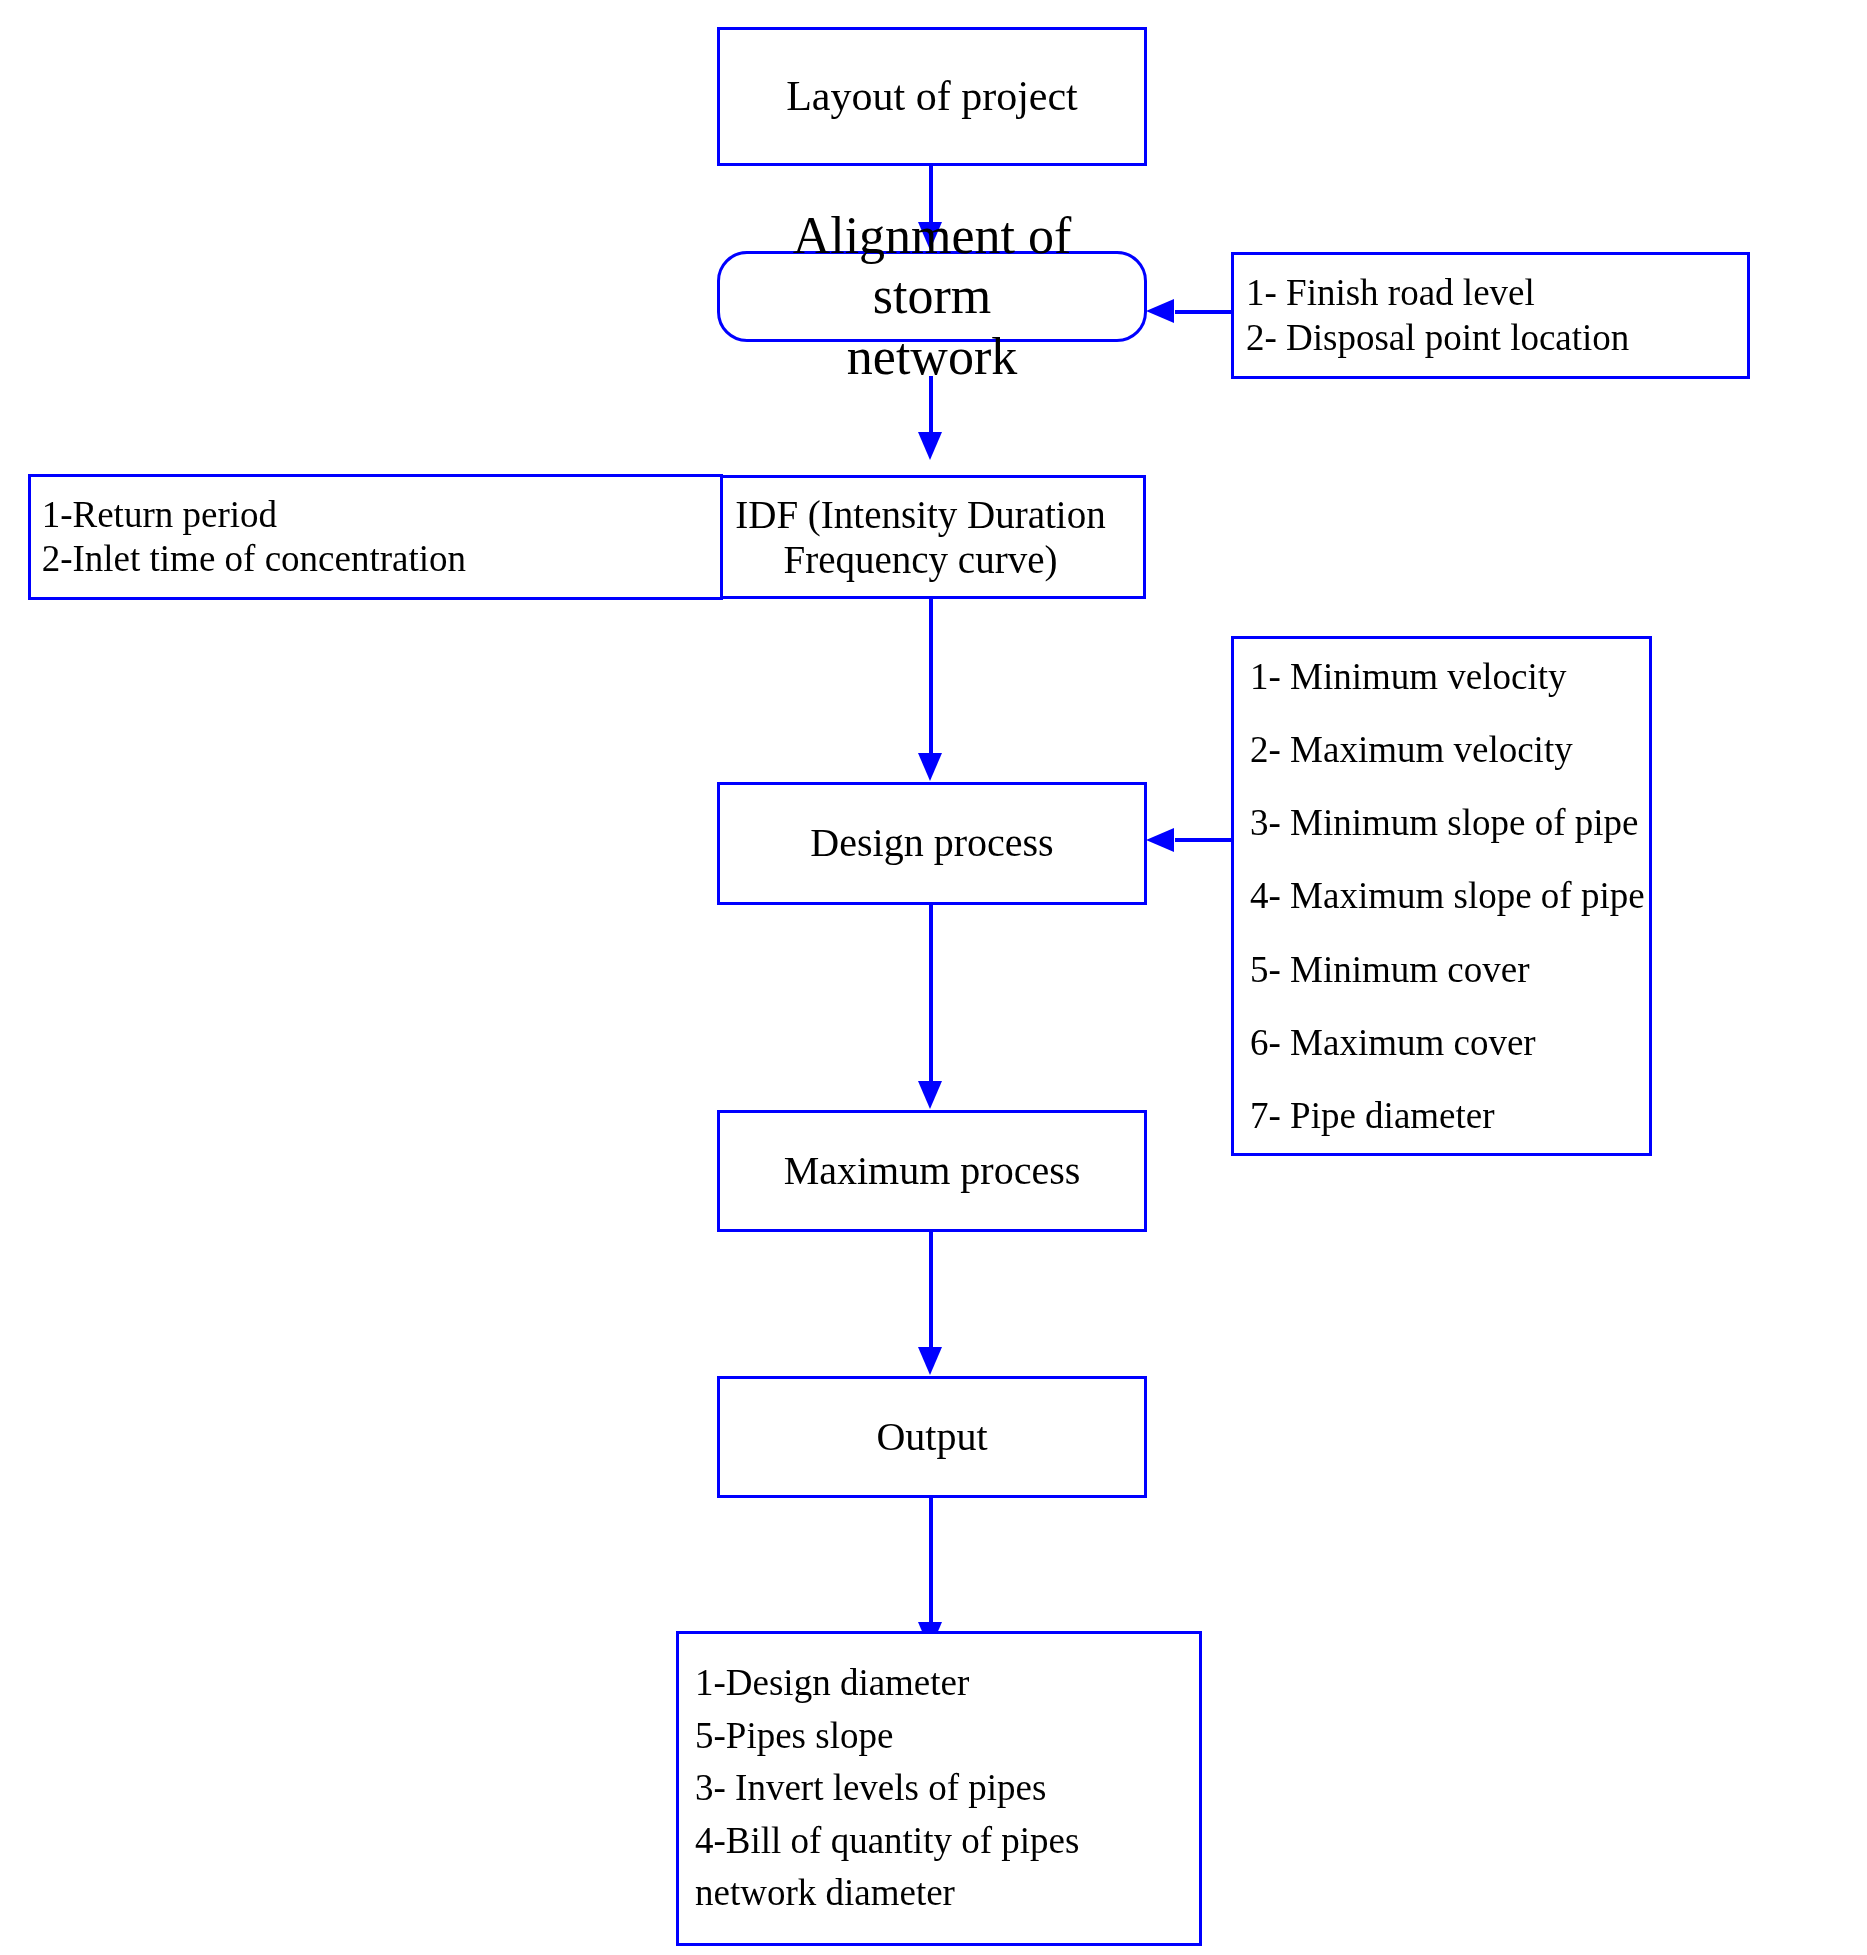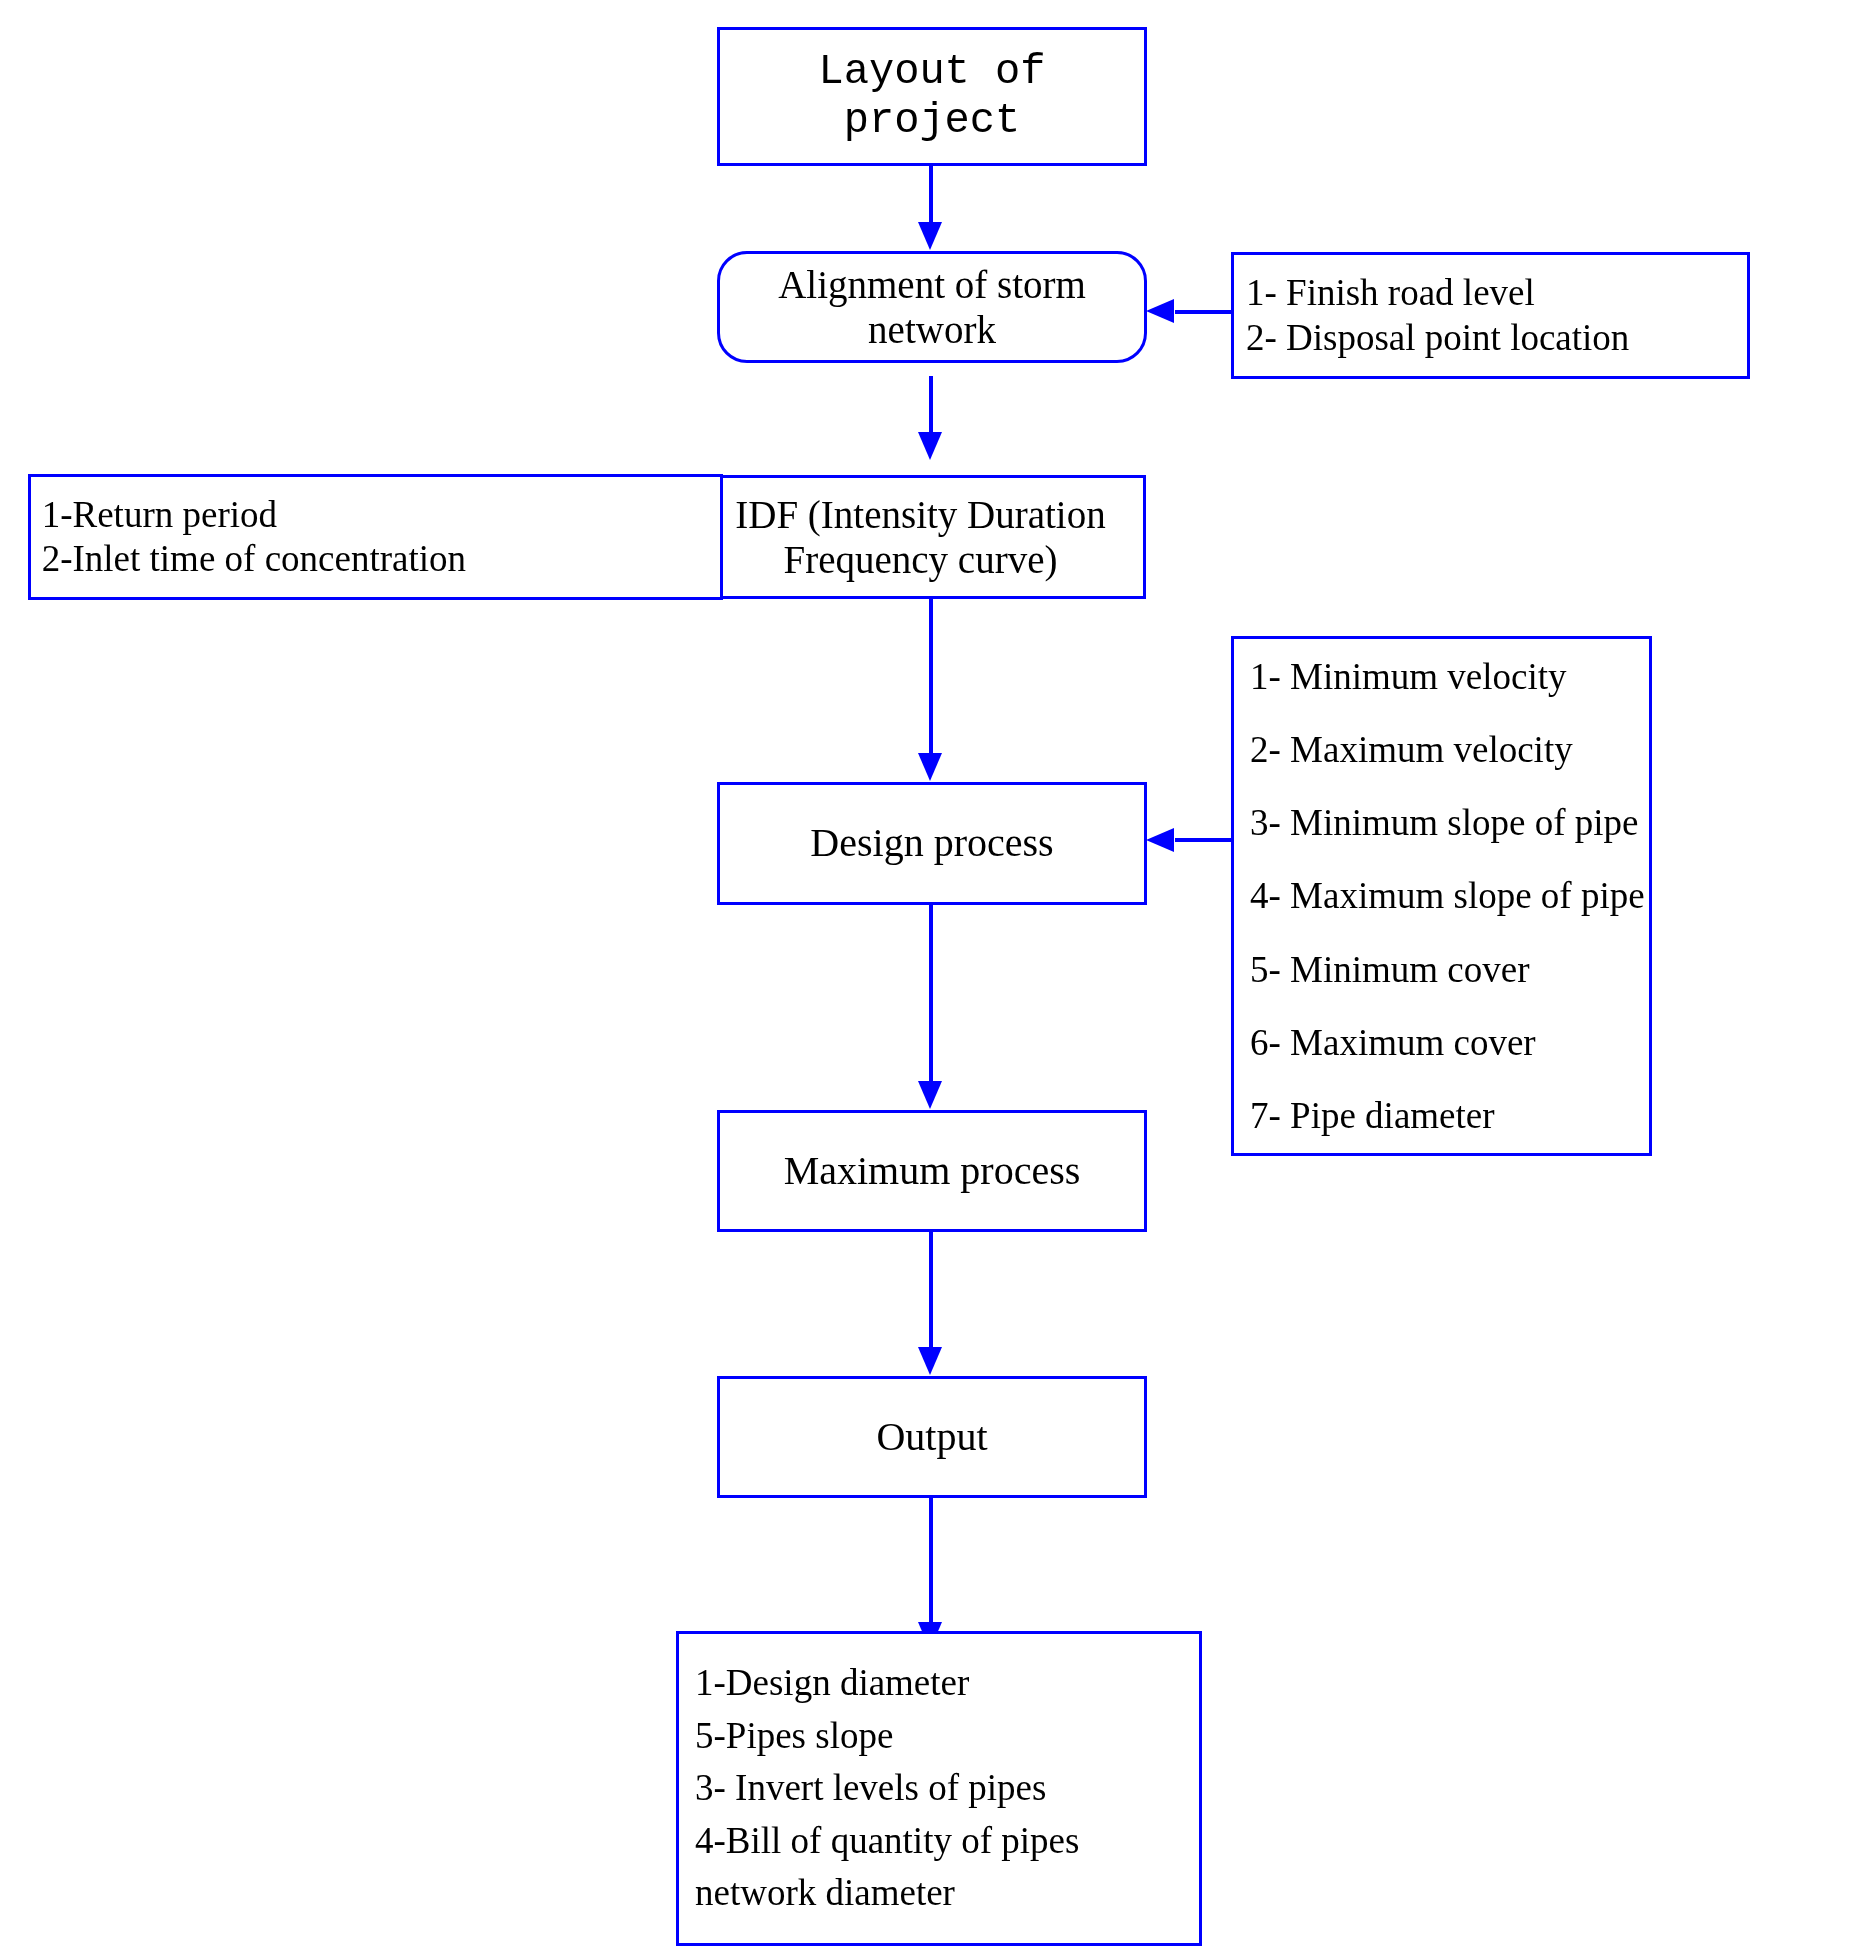--- a/index.html
+++ b/index.html
@@ -89,28 +89,28 @@
     border-bottom: 12.7px solid transparent;
     border-left: 28px solid #0000ff;
     z-index: 2;
   }
 </style>
 </head>
 <body>
 
 <div id="canvas">
 
-  <div class="node" style="left:717px; top:27px; width:430px; height:139px; font-size:42px;font-family:Liberation Mono, monospace;">
+  <div class="node" style="left:717px; top:27px; width:430px; height:139px; font-size:42px;">
     <span class="node-text">Layout of project</span>
   </div>
 
   <div class="vline" style="left:929px; top:165px; height:62px;"></div>
   <div class="arrow-down" style="left:918px; top:222px;"></div>
 
-  <div class="node" style="left:717px; top:251px; width:430px; height:112px; font-size:39px;border-radius:30px;">
+  <div class="node" style="left:717px; top:251px; width:430px; height:91px; font-size:52px;border-radius:30px;">
     <span class="node-text">Alignment of storm
 network</span>
   </div>
 
   <div class="listbox" style="left:1231px; top:252px; width:519px; height:127px; font-size:37px; padding:6.7px 12px; line-height:1.20;">
     <div class="line">1- Finish road level</div>
     <div class="line">2- Disposal point location</div>
   </div>
 
   <div class="hline" style="left:1175px; top:310px; width:59px;"></div>

